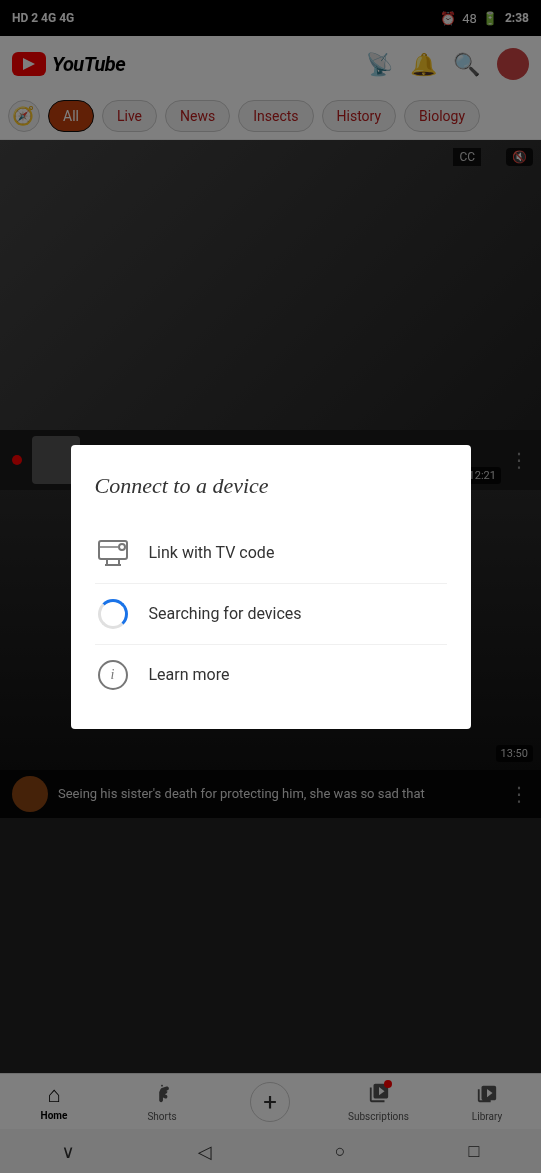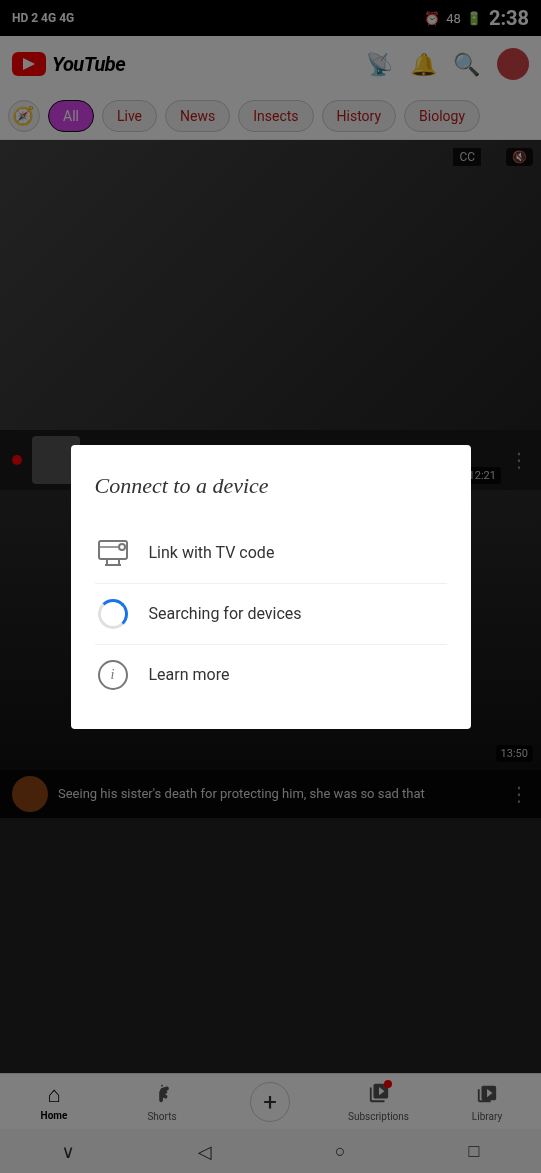--- a/index.html
+++ b/index.html
@@ -31,21 +31,21 @@
       font-size: 12px;
       font-weight: bold;
     }
     .status-right {
       display: flex;
       align-items: center;
       gap: 6px;
       font-size: 13px;
     }
     .time {
-      font-size: 20px;
+      font-size: 12px;
       font-weight: bold;
     }
 
     
     .yt-header {
       height: 56px;
       background: #fff;
       display: flex;
       align-items: center;
       padding: 0 12px;
@@ -116,21 +116,21 @@
       border: 1px solid #ccc;
       background: #f2f2f2;
       font-size: 14px;
       color: #b91c1c;
       display: flex;
       align-items: center;
       white-space: nowrap;
       cursor: pointer;
     }
     .category-pill.active {
-      background: #d946ef;
+      background: #c2410c;
       color: #fff;
       border-color: #0f0f0f;
     }
     .category-explore {
       width: 32px;
       height: 32px;
       border-radius: 50%;
       border: 1px solid #ccc;
       background: #f2f2f2;
       display: flex;

